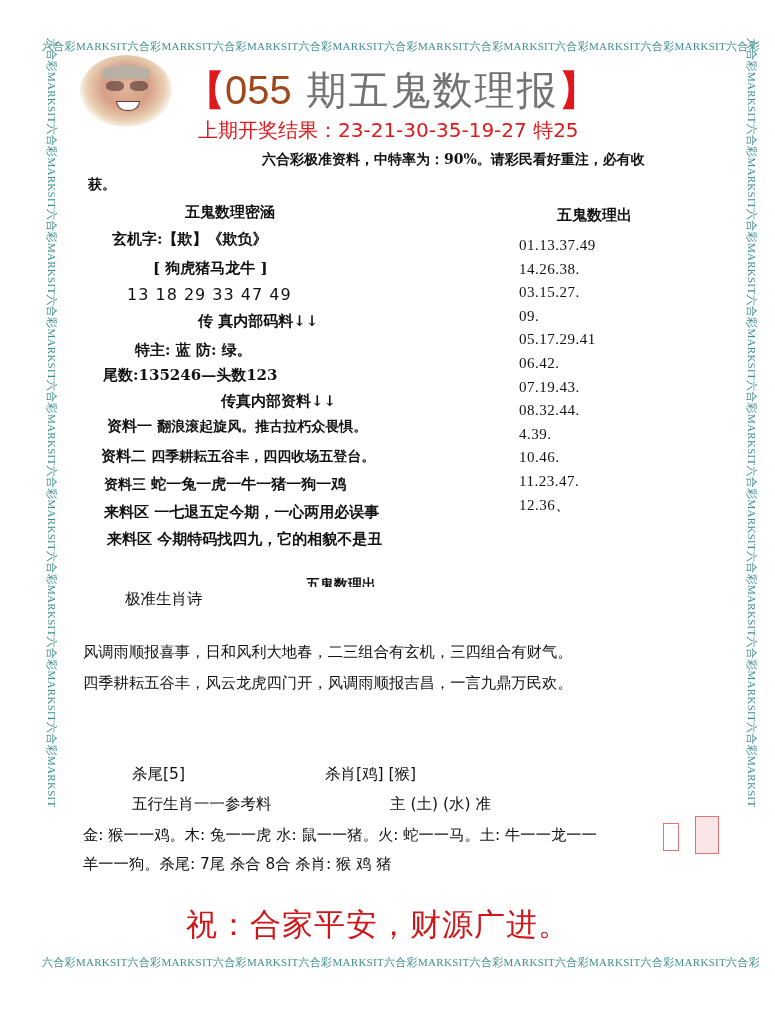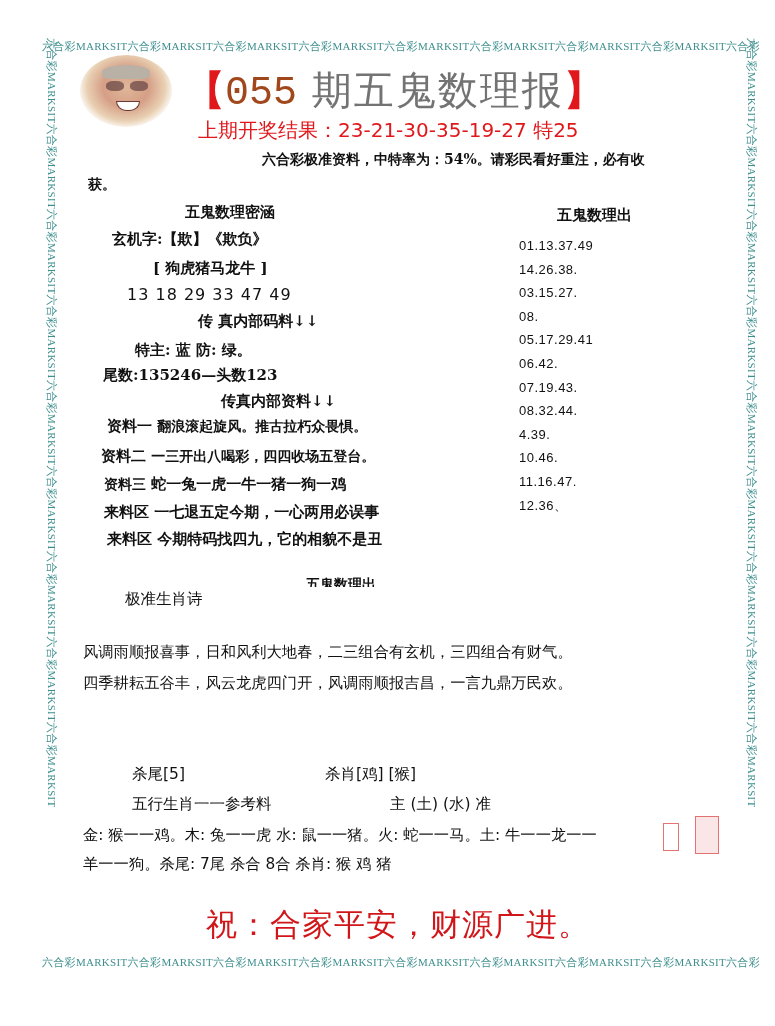--- a/index.html
+++ b/index.html
@@ -14,29 +14,29 @@
               position:absolute; left:15px; top:0; width:940px; line-height:14px; }
   .abs { position:absolute; white-space:nowrap; }
   .avatar { position:absolute; left:80px; top:55px; width:92px; height:72px; border-radius:50%;
             background:radial-gradient(ellipse at 50% 45%, #e0b79a 0%, #d59f86 35%, #e9d0b3 60%, rgba(255,255,255,0) 75%); }
   .avatar .hair { position:absolute; left:22px; top:10px; width:48px; height:14px; border-radius:50% 50% 20% 20%; background:#b9b0a6; }
   .avatar .glass-l, .avatar .glass-r { position:absolute; top:26px; width:18px; height:10px; border-radius:40%; background:#6b4a47; opacity:0.75; }
   .avatar .glass-l { left:26px; } .avatar .glass-r { left:50px; }
   .avatar .mouth { position:absolute; left:36px; top:46px; width:22px; height:8px; border-radius:0 0 12px 12px; background:#fff; border:1px solid #6a3a30; }
   .title { left:185px; top:66px; font-size:40px; line-height:48px; }
   .title .br { color:#e0171b; font-family:"DejaVu Sans", sans-serif; font-weight:bold; }
-  .title .num { color:#a0471c; font-family:Liberation Mono, monospace; }
+  .title .num { color:#a0471c; font-family:Liberation Sans, sans-serif; }
   .title .txt { color:#737373; font-family:"DejaVu Serif", serif; letter-spacing:2px; }
   .result { left:198px; top:117px; font-family:"DejaVu Sans", sans-serif; font-size:20px; color:#e0171b; }
   .intro { font-family:"DejaVu Serif", serif; font-size:14px; font-weight:bold; }
   .lb { font-family:"DejaVu Serif", serif; font-size:15px; font-weight:bold; }
   .mono-num { font-family:"DejaVu Sans", sans-serif; font-size:16px; letter-spacing:1px; }
-  .right-list { position:absolute; left:519px; top:234px; font-family:Liberation Sans, sans-serif; font-size:13px; line-height:23.6px; letter-spacing:0.5px; }
+  .right-list { position:absolute; left:519px; top:234px; font-family:Liberation Serif, serif; font-size:15px; line-height:23.6px; letter-spacing:0.5px; }
   .sans { font-family:"DejaVu Sans", sans-serif; font-size:15.5px; }
-  .footer { left:186px; top:904px; font-family:"DejaVu Sans", sans-serif; font-size:31px; color:#d1161a; letter-spacing:1px;margin-left:20px; }
+  .footer { left:186px; top:904px; font-family:"DejaVu Sans", sans-serif; font-size:31px; color:#d1161a; letter-spacing:1px; }
   .seal { position:absolute; width:22px; height:36px; border:1px solid #d44; color:#c22; font-size:11px; text-align:center; line-height:17px; opacity:0.75; }
 </style>
 </head>
 <body>
 
 <div class="frame"></div>
 
 <div class="border-h" style="top:38px;">六合彩MARKSIT六合彩MARKSIT六合彩MARKSIT六合彩MARKSIT六合彩MARKSIT六合彩MARKSIT六合彩MARKSIT六合彩MARKSIT六合彩MARKSIT</div>
 <div class="border-h" style="top:954px;">六合彩MARKSIT六合彩MARKSIT六合彩MARKSIT六合彩MARKSIT六合彩MARKSIT六合彩MARKSIT六合彩MARKSIT六合彩MARKSIT六合彩MARKSIT</div>
 <div class="border-v" style="left:44px; top:38px;">
@@ -51,66 +51,66 @@
   <div class="glass-l"></div>
   <div class="glass-r"></div>
   <div class="mouth"></div>
 </div>
 
 <div class="abs title">
   <span class="br">【</span><span class="num">055</span><span class="txt"> 期五鬼数理报</span><span class="br">】</span>
 </div>
 <div class="abs result">上期开奖结果：23-21-30-35-19-27 特25</div>
 
-<div class="abs intro" style="left:262px; top:151px;">六合彩极准资料，中特率为：54%。请彩民看好重注，必有收</div>
+<div class="abs intro" style="left:262px; top:151px;">六合彩极准资料，中特率为：90%。请彩民看好重注，必有收</div>
 <div class="abs intro" style="left:88px; top:176px;">获。</div>
 
 <div class="abs lb" style="left:185px; top:203px;">五鬼数理密涵</div>
 <div class="abs lb" style="left:112px; top:230px;">玄机字:【欺】《欺负》</div>
 <div class="abs lb" style="left:153px; top:259px;">[ 狗虎猪马龙牛 ]</div>
 <div class="abs mono-num" style="left:127px; top:285px;">13  18  29  33  47  49</div>
 <div class="abs lb" style="left:198px; top:312px;">传 真内部码料↓↓</div>
 <div class="abs lb" style="left:135px; top:341px;">特主:  蓝   防: 绿。</div>
 <div class="abs lb" style="left:103px; top:366px;">尾数:135246—头数123</div>
 <div class="abs lb" style="left:221px; top:392px;">传真内部资料↓↓</div>
 
 <div class="abs lb" style="left:107px; top:417px;">
   <span>资料一</span>
   <span style="font-size:14px;">翻浪滚起旋风。推古拉朽众畏惧。</span>
 </div>
 <div class="abs lb" style="left:101px; top:447px;">
   <span>资料二</span>
-  <span style="font-size:14px;">一三开出八喝彩，四四收场五登台。</span>
+  <span style="font-size:14px;">四季耕耘五谷丰，四四收场五登台。</span>
 </div>
 <div class="abs lb" style="left:104px; top:475px;">
   <span style="font-size:14px;">资料三</span>
   <span>蛇一兔一虎一牛一猪一狗一鸡</span>
 </div>
 <div class="abs lb" style="left:104px; top:503px;">
   <span>来料区</span>
   <span>一七退五定今期，一心两用必误事</span>
 </div>
 <div class="abs lb" style="left:107px; top:530px;">
   <span>来料区</span>
   <span>今期特码找四九，它的相貌不是丑</span>
 </div>
 
 <div class="abs lb" style="left:557px; top:206px;">五鬼数理出</div>
 <div class="right-list">
   <div>01.13.37.49</div>
   <div>14.26.38.</div>
   <div>03.15.27.</div>
-  <div>08.</div>
+  <div>09.</div>
   <div>05.17.29.41</div>
   <div>06.42.</div>
   <div>07.19.43.</div>
   <div>08.32.44.</div>
   <div>4.39.</div>
   <div>10.46.</div>
-  <div>11.16.47.</div>
+  <div>11.23.47.</div>
   <div>12.36、</div>
 </div>
 
 <div class="abs" style="left:306px; top:577px; height:10px; overflow:hidden; font-family:'DejaVu Sans',sans-serif; font-weight:bold; font-size:14px; line-height:14px;">五鬼数理出</div>
 
 <div class="abs sans" style="left:125px; top:589px;font-family:Liberation Serif, serif;">极准生肖诗</div>
 <div class="abs sans" style="left:83px; top:642px; font-size:15.3px;">风调雨顺报喜事，日和风利大地春，二三组合有玄机，三四组合有财气。</div>
 <div class="abs sans" style="left:83px; top:673px; font-size:15.3px;">四季耕耘五谷丰，风云龙虎四门开，风调雨顺报吉昌，一言九鼎万民欢。</div>
 
 <div class="abs sans" style="left:132px; top:764px;">杀尾[5]</div>

